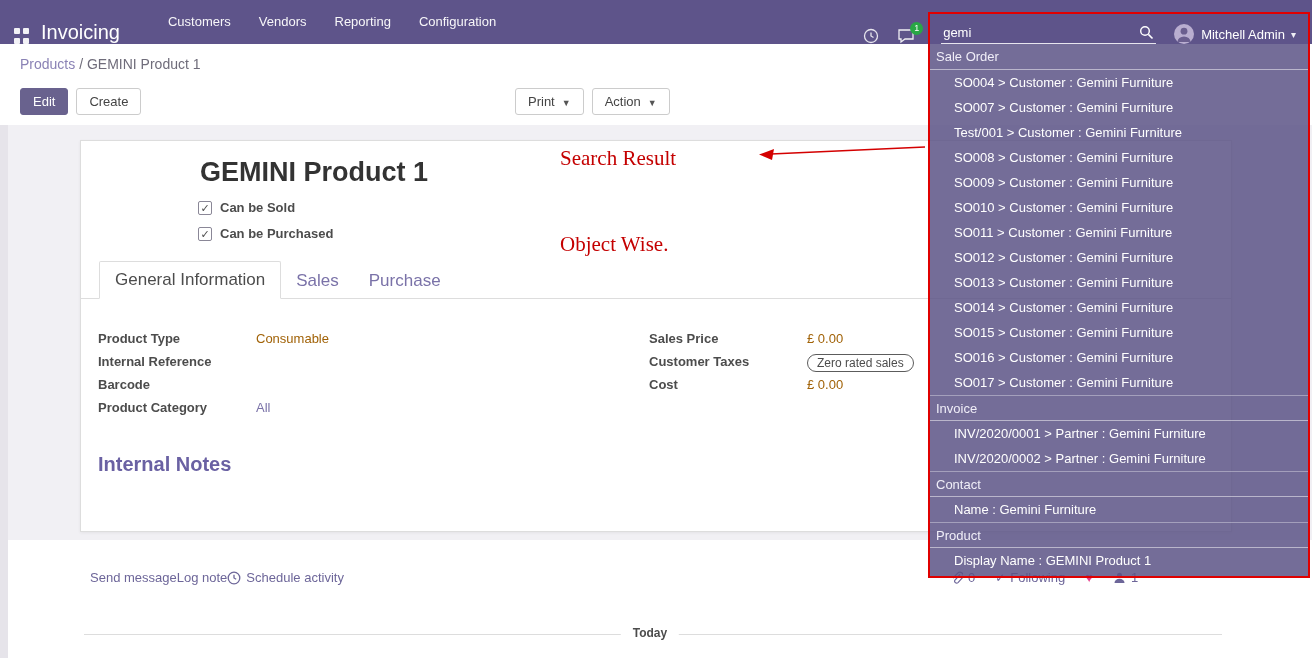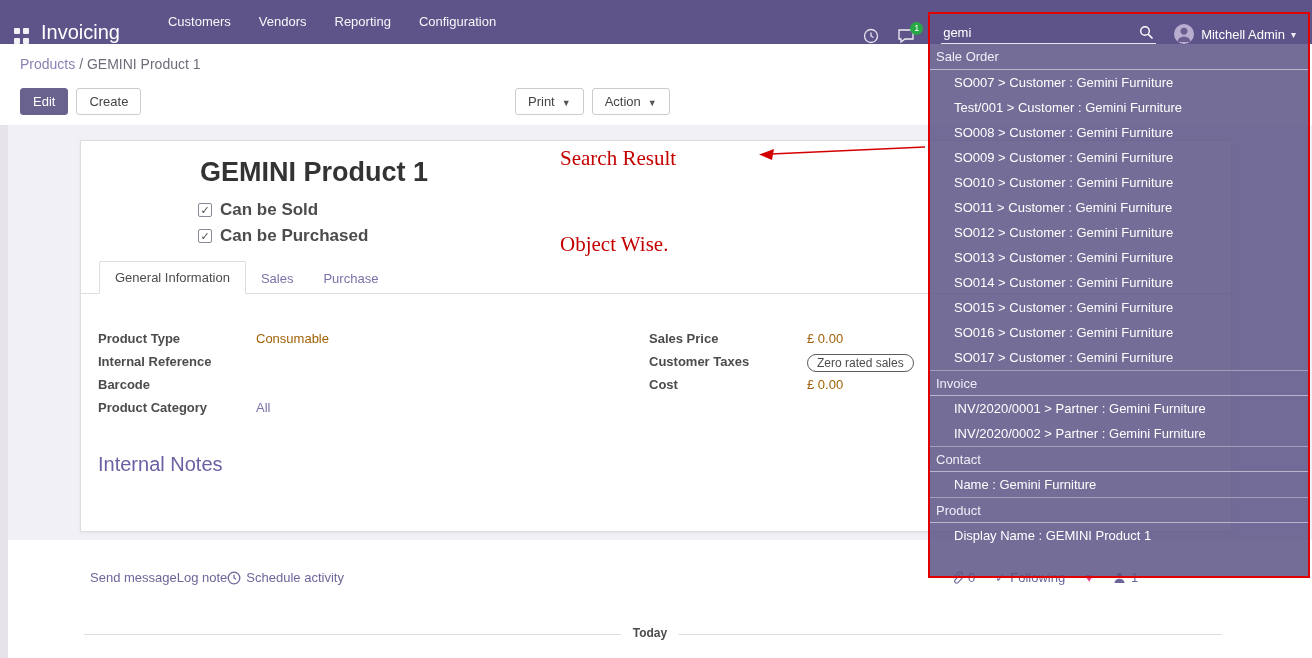--- a/index.html
+++ b/index.html
@@ -50,37 +50,37 @@
   .chatter-bg{position:absolute;top:540px;left:0;width:1312px;height:118px;background:#fff;}
   .left-strip{position:absolute;top:125px;left:0;width:8px;height:533px;background:#e6e4ea;}
 
   .sheet{position:absolute;left:80px;top:140px;width:1152px;height:392px;background:#fff;
     border:1px solid #ddd;box-shadow:0 1px 3px rgba(0,0,0,.06);z-index:1;}
   .sheet-title{position:absolute;left:119px;top:16px;font-size:27px;font-weight:bold;color:#333;}
   .chk-row{position:absolute;left:117px;display:flex;align-items:center;cursor:pointer;}
   .chk-row.r1{top:59px;} .chk-row.r2{top:85px;}
   .chk{width:14px;height:14px;border:1px solid #8a8797;border-radius:2px;background:#fff;
     font-size:11px;line-height:12px;text-align:center;color:#4c4c4c;margin-right:8px;}
-  .chk-label{font-weight:bold;color:#4c4c4c;font-size:17px;}
+  .chk-label{font-weight:bold;color:#4c4c4c;font-size:13px;}
 
   .tabs{position:absolute;left:0;top:120px;width:100%;border-bottom:1px solid #ddd;
     padding-left:18px;display:flex;align-items:flex-end;}
-  .tab{padding:8px 15px;font-size:13px;color:#7a72a8;cursor:pointer;margin-bottom:-1px;}
+  .tab{padding:8px 15px;font-size:17px;color:#7a72a8;cursor:pointer;margin-bottom:-1px;}
   .tab.active{background:#fff;border:1px solid #ddd;border-bottom:1px solid #fff;
     color:#4c4c4c;border-radius:2px 2px 0 0;}
 
   .fields-left{position:absolute;left:17px;top:190px;width:420px;}
   .fields-right{position:absolute;left:568px;top:190px;width:360px;}
   .frow{display:flex;align-items:flex-start;margin-bottom:5px;min-height:18px;}
   .flabel{width:158px;font-weight:bold;color:#4c4c4c;font-size:13px;flex-shrink:0;}
   .fvalue{color:#a16207;font-size:13px;}
   .fvalue.link{color:#7a72a8;cursor:pointer;}
   .tag-pill{display:inline-block;border:1px solid #5c5c5c;border-radius:11px;padding:1px 9px;
     font-size:12px;color:#4c4c4c;}
-  .notes-heading{position:absolute;left:17px;top:312px;font-size:20px;font-weight:normal;color:#6a61a3;}
+  .notes-heading{position:absolute;left:17px;top:312px;font-size:20px;font-weight:bold;color:#6a61a3;}
 
   
   .ann{position:absolute;color:#c40000;font-family:"Liberation Serif",serif;font-size:21px;z-index:3;}
   .ann1{left:560px;top:146px;} .ann2{left:560px;top:184px;margin-top:48px;}
   .ann-arrow{position:absolute;left:757px;top:140px;z-index:3;}
 
   
   .chatter-links{position:absolute;left:90px;top:570px;display:flex;align-items:center;z-index:2;}
   .chatter-links a{color:#6d6699;font-size:13px;display:flex;align-items:center;gap:5px;}
   .chatter-tools{position:absolute;left:950px;top:570px;display:flex;gap:20px;align-items:center;
@@ -269,20 +269,21 @@
       </svg>
     <span>1</span>
   </span>
 </div>
 
 <div class="today-divider"></div>
 <div class="today-label">Today</div>
 
 <div class="search-dropdown">
     <div class="sd-header">Sale Order</div>
+    <div class="sd-item">SO004 &gt; Customer : Gemini Furniture</div>
     <div class="sd-item">SO007 &gt; Customer : Gemini Furniture</div>
     <div class="sd-item">Test/001 &gt; Customer : Gemini Furniture</div>
     <div class="sd-item">SO008 &gt; Customer : Gemini Furniture</div>
     <div class="sd-item">SO009 &gt; Customer : Gemini Furniture</div>
     <div class="sd-item">SO010 &gt; Customer : Gemini Furniture</div>
     <div class="sd-item">SO011 &gt; Customer : Gemini Furniture</div>
     <div class="sd-item">SO012 &gt; Customer : Gemini Furniture</div>
     <div class="sd-item">SO013 &gt; Customer : Gemini Furniture</div>
     <div class="sd-item">SO014 &gt; Customer : Gemini Furniture</div>
     <div class="sd-item">SO015 &gt; Customer : Gemini Furniture</div>

